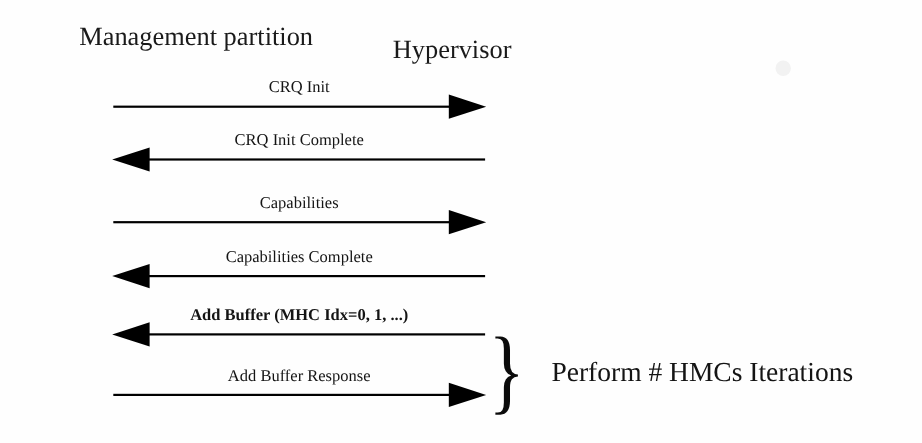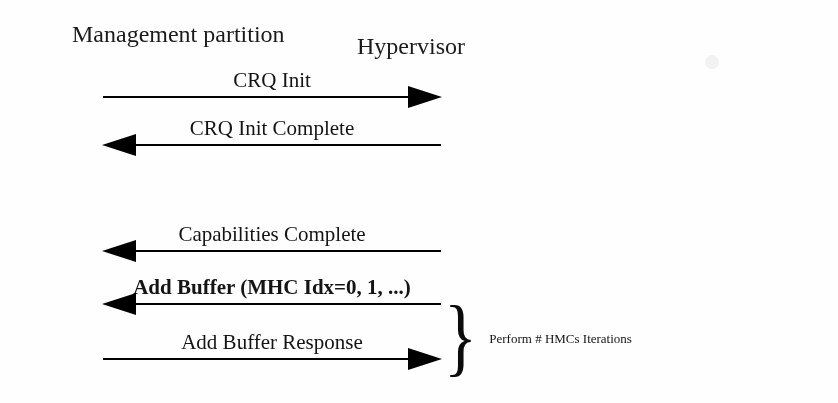--- a/index.html
+++ b/index.html
@@ -31,21 +31,21 @@
     left: 103px;
     width: 338px;
     height: 46px;
   }
   .msg-label {
     position: absolute;
     left: 0;
     right: 0;
     top: 0;
     text-align: center;
-    font-size: 21px;
+    font-size: 15px;
     line-height: 23px;
     white-space: nowrap;
     color: #141414;
   }
   .msg-label.wide {
     left: -10px;
     right: -10px;
     font-weight: bold;
   }
   .arrow-line {
@@ -92,25 +92,25 @@
   }
   #brace-glyph {
     font-size: 86px;
     line-height: 60px;
     font-family: "Liberation Serif", "DejaVu Serif", serif;
     color: #0b0b0b;
     transform: scaleX(0.8);
     transform-origin: left center;
   }
   #brace-note {
-    font-size: 13px;
+    font-size: 25px;
     line-height: 23px;
     white-space: nowrap;
     color: #141414;
-    margin-left: 4px;
+    margin-left: 16px;
     position: relative;
     top: 2px;
   }
 
   #artifact-dot {
     position: absolute;
     left: 705px;
     top: 55px;
     width: 14px;
     height: 14px;
@@ -132,20 +132,25 @@
     <div class="arrow-line"></div>
     <div class="arrow-head right"></div>
   </div>
 
   <div class="msg-row dir-left" id="row-1">
     <div class="msg-label">CRQ Init Complete</div>
     <div class="arrow-line"></div>
     <div class="arrow-head left"></div>
   </div>
 
+  <div class="msg-row dir-right" id="row-2">
+    <div class="msg-label">Capabilities</div>
+    <div class="arrow-line"></div>
+    <div class="arrow-head right"></div>
+  </div>
 
   <div class="msg-row dir-left" id="row-3">
     <div class="msg-label">Capabilities Complete</div>
     <div class="arrow-line"></div>
     <div class="arrow-head left"></div>
   </div>
 
   <div class="msg-row dir-left" id="row-4">
     <div class="msg-label wide">Add Buffer (MHC Idx=0, 1, ...)</div>
     <div class="arrow-line"></div>

